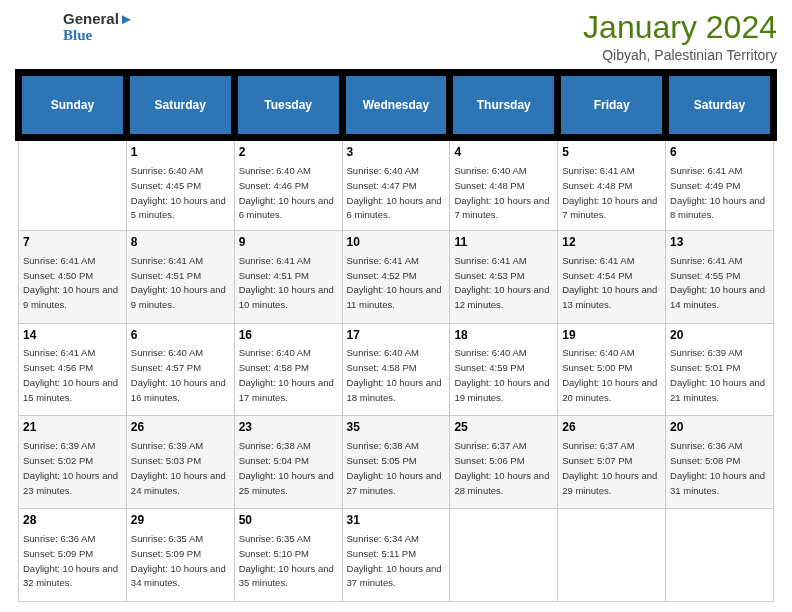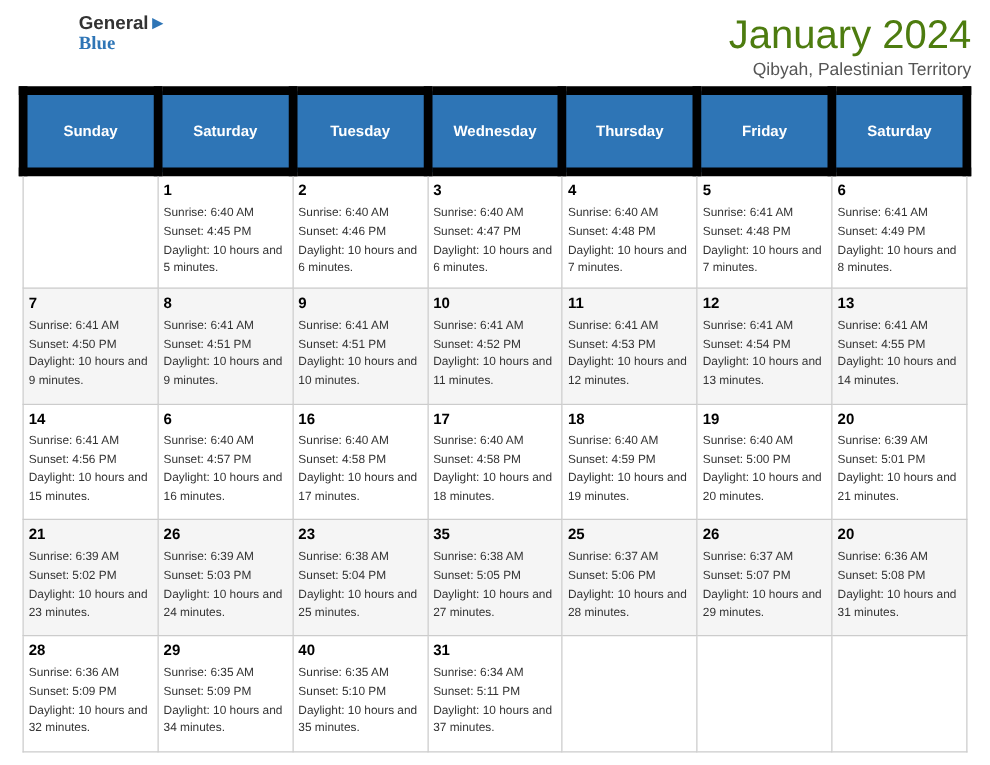--- a/index.html
+++ b/index.html
@@ -240,21 +240,21 @@
         <tr>
           <td>
         <span class="cell-day">28</span>
         <span class="cell-info">Sunrise: 6:36 AM<br>Sunset: 5:09 PM<br>Daylight: 10 hours and 32 minutes.</span>
       </td>
           <td>
         <span class="cell-day">29</span>
         <span class="cell-info">Sunrise: 6:35 AM<br>Sunset: 5:09 PM<br>Daylight: 10 hours and 34 minutes.</span>
       </td>
           <td>
-        <span class="cell-day">40</span>
+        <span class="cell-day">50</span>
         <span class="cell-info">Sunrise: 6:35 AM<br>Sunset: 5:10 PM<br>Daylight: 10 hours and 35 minutes.</span>
       </td>
           <td>
         <span class="cell-day">31</span>
         <span class="cell-info">Sunrise: 6:34 AM<br>Sunset: 5:11 PM<br>Daylight: 10 hours and 37 minutes.</span>
       </td>
           <td class="empty-cell"></td>
           <td class="empty-cell"></td>
           <td class="empty-cell"></td>
         </tr>

